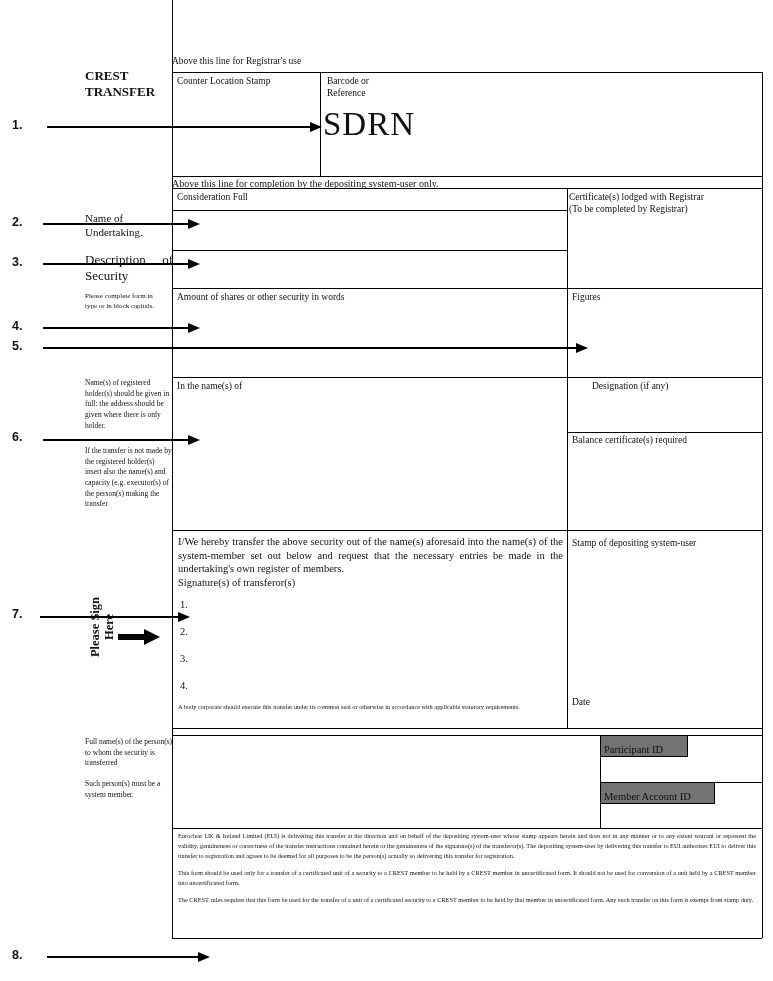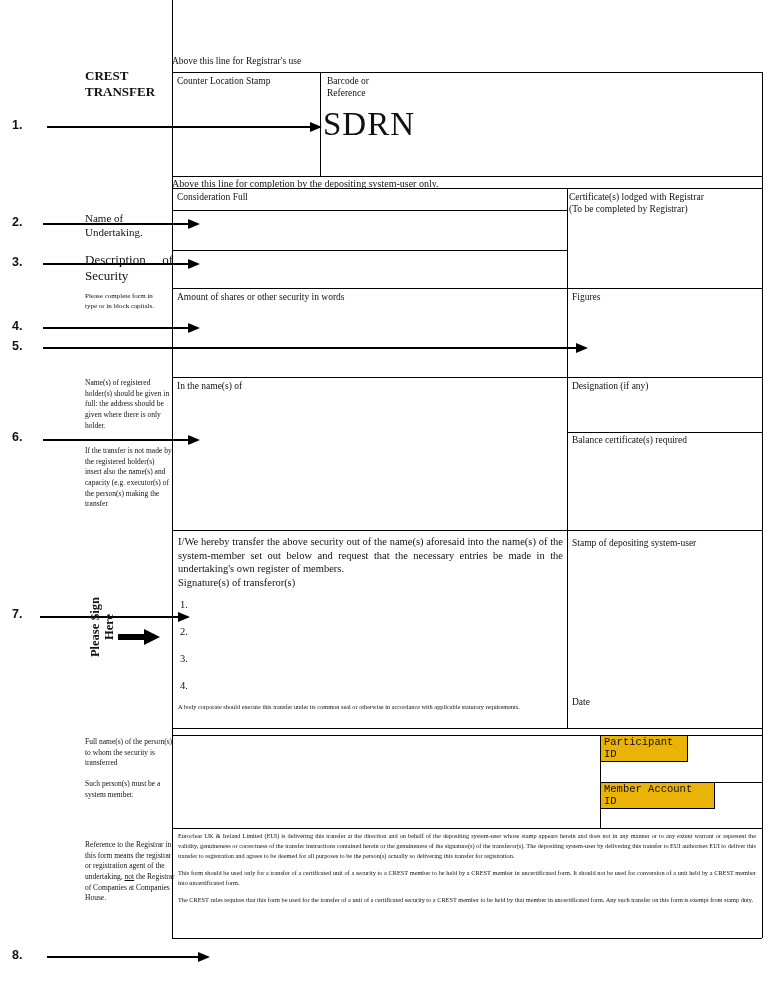--- a/index.html
+++ b/index.html
@@ -21,22 +21,22 @@
   .sdrn{font-size:33px;line-height:1;letter-spacing:1px;}
   .num{font-family:"Liberation Sans",sans-serif;font-weight:bold;font-size:12.5px;}
   .arrow{position:absolute;height:1.5px;background:#000;}
   .arrow::after{content:"";position:absolute;right:-12px;top:-4.2px;width:0;height:0;
     border-left:12px solid #000;border-top:5px solid transparent;border-bottom:5px solid transparent;}
   .fatarrow{position:absolute;height:6px;background:#000;}
   .fatarrow::after{content:"";position:absolute;right:-16px;top:-5px;width:0;height:0;
     border-left:16px solid #000;border-top:8px solid transparent;border-bottom:8px solid transparent;}
   .signhere{transform:rotate(-90deg);transform-origin:center;
     font-weight:bold;font-size:12.5px;line-height:1.15;text-align:center;}
-  .labelbox{position:absolute;border:1px solid #000;background:#eab308;
-    font-size:10.5px;padding:0 3px 1px 3px;font-family:Liberation Mono, monospace;}
+  .labelbox{position:absolute;border:1px solid #000;background:#737373;
+    font-size:10.5px;padding:8px 3px 1px 3px;}
   u{text-decoration:underline;}
 </style>
 </head>
 <body>
 
 <div id="page">
 
   <div class="vline" style="left:172px;top:0;height:938px"></div>
   <div class="vline" style="left:762px;top:72px;height:866px"></div>
   <div class="vline" style="left:320px;top:72px;height:104px"></div>
@@ -81,42 +81,41 @@
 TRANSFER</div>
   <div class="txt" style="left:85px;top:212px;width:90px;font-size:11px;line-height:1.25">Name of Undertaking.</div>
   <div class="txt justify" style="left:85px;top:252px;width:88px;font-size:13px;line-height:1.25">Description of Security</div>
   <div class="txt t7" style="left:85px;top:291px;width:76px">Please complete form in type or in block capitals.</div>
   <div class="txt t75" style="left:85px;top:378px;width:87px">Name(s) of registered holder(s) should be given in full: the address should be given where there is only holder.</div>
   <div class="txt t75" style="left:85px;top:446px;width:87px">If the transfer is not made by the registered holder(s) insert also the name(s) and capacity (e.g. executor(s) of the person(s) making the transfer</div>
   <div class="txt signhere pre" style="left:59px;top:612px;width:88px;height:30px">Please Sign
 Here</div>
   <div class="txt t75" style="left:85px;top:737px;width:88px">Full name(s) of the person(s) to whom the security is transferred</div>
   <div class="txt t75" style="left:85px;top:779px;width:88px">Such person(s) must be a system member.</div>
-  <div class="txt t75" style="left:85px;top:840px;width:90px"><span>Reference to the Registrar in this form means the registrar or registration agent of the undertaking, </span><u>not</u><span> the Registrar of Companies at Companies House.</span></div>
 
   <div class="txt t95 center" style="left:172px;top:56px;width:590px">Above this line for Registrar's use</div>
 
   <div class="txt t95" style="left:177px;top:76px">Counter Location Stamp</div>
   <div class="txt t95 pre" style="left:327px;top:76px">Barcode or
 Reference</div>
   <div class="txt sdrn" style="left:323px;top:108px">SDRN</div>
 
   <div class="txt t8 center" style="left:172px;top:178px;width:590px">Above this line for completion by the depositing system-user only.</div>
 
   <div class="txt t95" style="left:177px;top:192px">Consideration Full</div>
   <div class="txt t95 center" style="left:569px;top:192px;width:191px">
     <div>Certificate(s) lodged with Registrar</div>
     <div>(To be completed by Registrar)</div>
   </div>
 
   <div class="txt t95" style="left:177px;top:292px">Amount of shares or other security in words</div>
   <div class="txt t95" style="left:572px;top:292px">Figures</div>
 
   <div class="txt t95" style="left:177px;top:381px">In the name(s) of</div>
-  <div class="txt t95" style="left:572px;top:381px">Designation (if any)</div>
+  <div class="txt t95" style="left:592px;top:381px">Designation (if any)</div>
   <div class="txt t95" style="left:572px;top:435px">Balance certificate(s) required</div>
 
   <div class="txt t10 justify" style="left:178px;top:535px;width:385px">I/We hereby transfer the above security out of the name(s) aforesaid into the name(s) of the system-member set out below and request that the necessary entries be made in the undertaking's own register of members.</div>
   <div class="txt t10" style="left:178px;top:576px">Signature(s) of transferor(s)</div>
   <div class="txt t10" style="left:180px;top:598px">1.</div>
   <div class="txt t10" style="left:180px;top:625px">2.</div>
   <div class="txt t10" style="left:180px;top:652px">3.</div>
   <div class="txt t10" style="left:180px;top:679px">4.</div>
   <div class="txt t63 justify" style="left:178px;top:702px;width:385px">A body corporate should execute this transfer under its common seal or otherwise in accordance with applicable statutory requirements.</div>
   <div class="txt t95" style="left:572px;top:538px">Stamp of depositing system-user</div>

